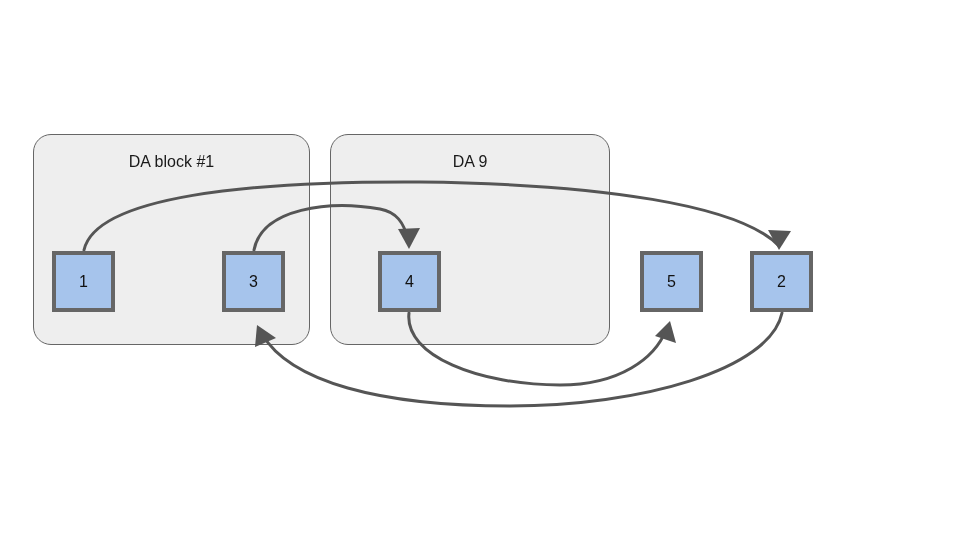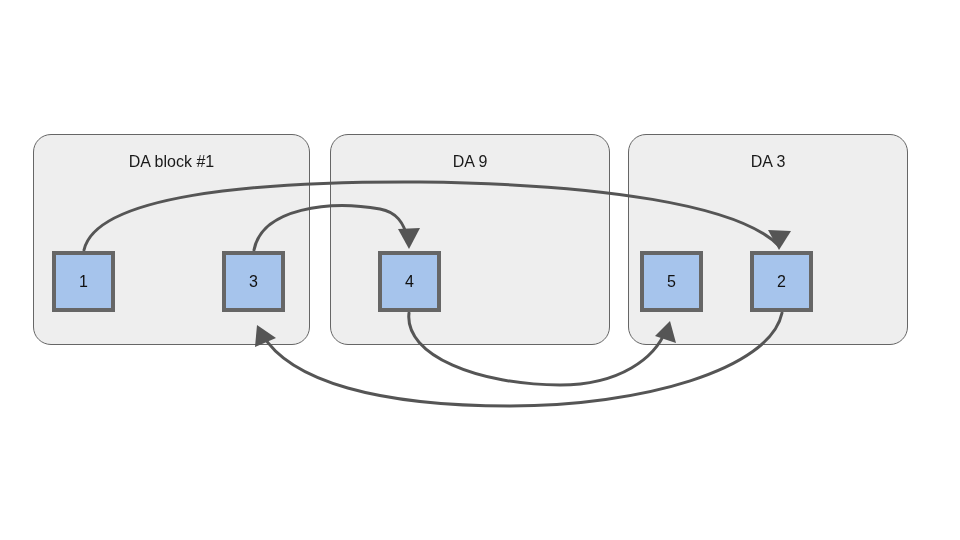--- a/index.html
+++ b/index.html
@@ -64,23 +64,20 @@
 <body>
 
 <div id="canvas" style="width: 960px; height: 540px; background: rgb(255, 255, 255);">
 
   <div class="da-block" id="block-da1" style="left: 33px; top: 134px; width: 277px; height: 211px; background: rgb(238, 238, 238); border-color: rgb(102, 102, 102);">
     <div class="da-block-label">DA block #1</div>
   </div>
   <div class="da-block" id="block-da2" style="left: 330px; top: 134px; width: 280px; height: 211px; background: rgb(238, 238, 238); border-color: rgb(102, 102, 102);">
     <div class="da-block-label">DA 9</div>
   </div>
-  <div class="da-block" id="block-da3" style="left: 628px; top: 134px; width: 280px; height: 211px; background: rgb(238, 238, 238); border-color: rgb(102, 102, 102);">
-    <div class="da-block-label">DA 3</div>
-  </div>
 
   <svg id="edge-layer" viewBox="0 0 960 540">
     <g id="edge-e1">
       <path class="edge-path" id="edge-e1-path" d="M 84 250 C 96 196 250 181 420 182 C 600 184 740 205 779 246" stroke="#555555"></path>
       <path id="edge-e1-arrow" fill="#555555" d="M 779 250 L 768 230 L 791 231 Z"></path>
     </g>
     <g id="edge-e2">
       <path class="edge-path" id="edge-e2-path" d="M 254 250 C 262 208 330 200 380 209 C 396 212 404 222 408 240" stroke="#555555"></path>
       <path id="edge-e2-arrow" fill="#555555" d="M 409 249 L 398 229 L 420 228 Z"></path>
     </g>

